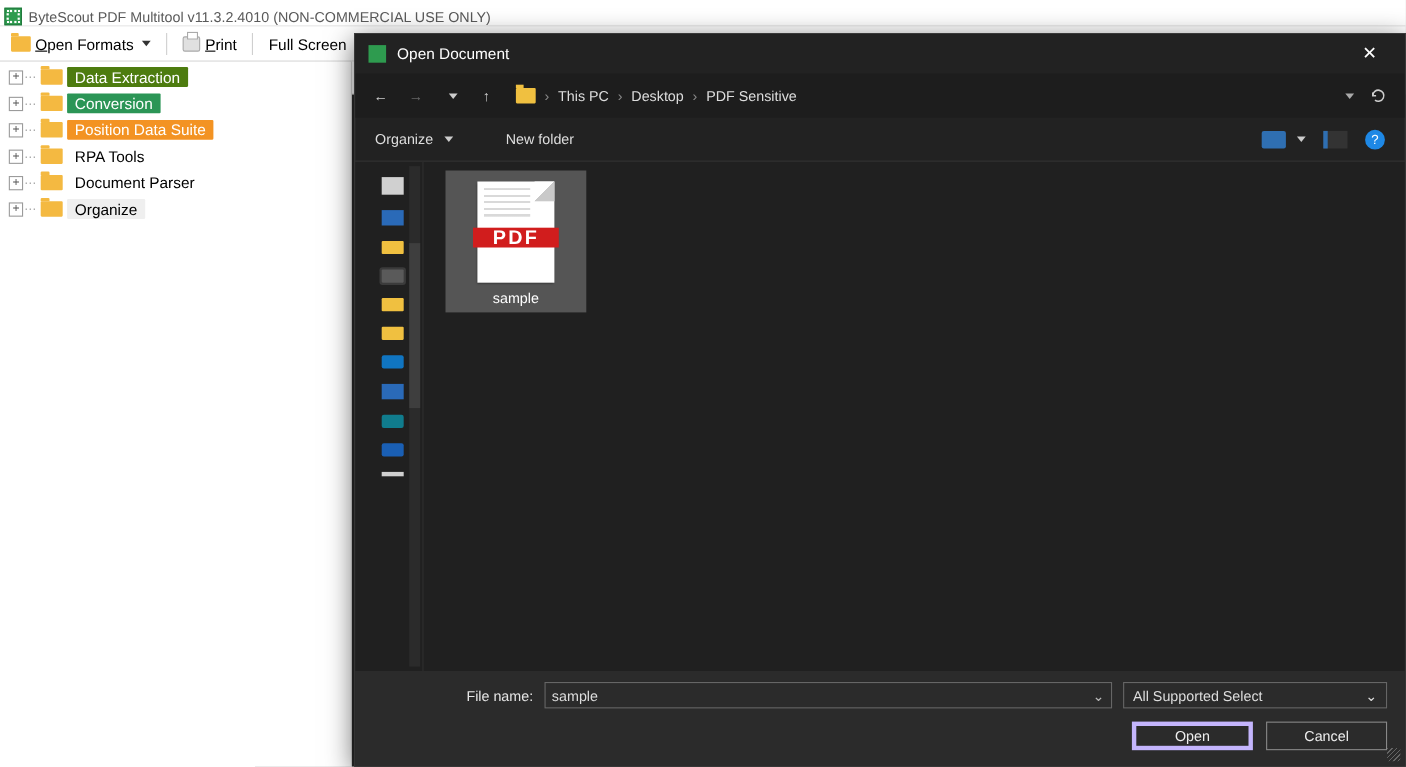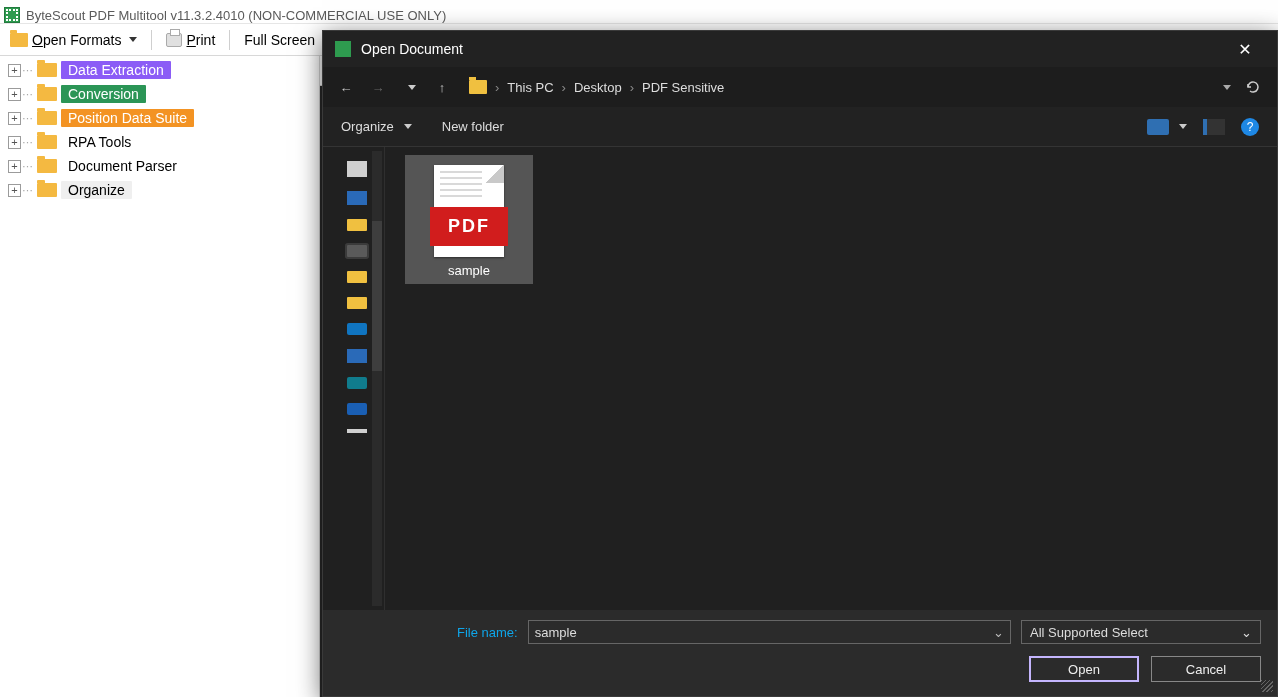--- a/index.html
+++ b/index.html
@@ -25,21 +25,21 @@
 
 
 .body{display:flex;height:calc(697px - 24px - 32px)}
 .sidebar{width:320px;border-right:1px solid #d8d8d8;padding:2px 0;overflow:auto}
 .tree-row{display:flex;align-items:center;gap:4px;padding:0 4px 0 8px;height:24px;cursor:default}
 .tree-row .plus{width:13px;height:13px;border:1px solid #9b9b9b;color:#555;font-size:11px;line-height:11px;text-align:center}
 .tree-row .dots{color:#a8a8a8;font-size:11px;margin-left:-3px}
 .tree-row .folder{width:20px;height:14px;background:#f4b941;border-radius:1px;position:relative}
 .tree-row .folder::before{content:"";position:absolute;left:0;top:-3px;width:8px;height:3px;background:#f4b941;border-radius:1px 1px 0 0}
 .tree-label{padding:1px 7px;font-size:14px;border-radius:1px;color:#000}
-.tree-label.red{background:#8b5cf6;color:#fff}
+.tree-label.red{background:#4d7c0f;color:#fff}
 .tree-label.green{background:#2b9556;color:#fff}
 .tree-label.orange{background:#f39323;color:#fff}
 .tree-label.grey{background:#efefef}
 
 
 .workspace{flex:1;display:flex;flex-direction:column;background:#fff}
 .docbar{height:30px;display:flex;align-items:center;border-bottom:1px solid #d8d8d8;padding:0 6px;gap:4px;color:#444;font-size:13px}
 .docbar .sep{width:1px;height:20px;background:#cfcfcf;margin:0 4px}
 .tb-btn{width:22px;height:22px;display:flex;align-items:center;justify-content:center;color:#777}
 .page-input{width:38px;height:20px;border:1px solid #bfbfbf;text-align:center}
@@ -58,53 +58,53 @@
 .dlg-nav{height:40px;display:flex;align-items:center;padding:0 12px;gap:10px;background:#1d1d1d}
 .dlg-nav .navbtn{width:22px;height:22px;display:flex;align-items:center;justify-content:center;color:#ccc}
 .dlg-nav .addr{flex:1;display:flex;align-items:center;gap:8px;height:30px;margin-left:6px}
 .dlg-nav .addr .chev{color:#888}
 .dlg-nav .addr .foldery{width:18px;height:14px;background:#f0c040;border-radius:1px;position:relative}
 .dlg-nav .addr .foldery::before{content:"";position:absolute;left:0;top:-3px;width:7px;height:3px;background:#f0c040}
 .dlg-nav .refresh{width:24px;height:24px;display:flex;align-items:center;justify-content:center}
 .dlg-nav .search{height:30px;width:255px;border:1px solid #444;display:flex;align-items:center;padding:0 8px;gap:8px;color:#8a8a8a;font-style:normal}
 .dlg-cmd{height:40px;display:flex;align-items:center;padding:0 18px;border-bottom:1px solid #343434}
 .dlg-cmd .org{display:flex;align-items:center;gap:6px}
-.dlg-cmd .newf{margin-left:30px}
+.dlg-cmd .newf{margin-left:48px}
 .dlg-cmd .right{margin-left:auto;display:flex;align-items:center;gap:16px}
 .view-btn{width:22px;height:16px;background:#2f6fb2;border-radius:2px}
 .cols-btn{width:22px;height:16px;background:#333;border-left:4px solid #2f6fb2}
 .help-btn{width:18px;height:18px;border-radius:50%;background:#1e88e5;color:#fff;font-size:12px;display:flex;align-items:center;justify-content:center}
 
 .dlg-body{flex:1;display:flex;overflow:hidden}
 .nav-strip{width:62px;background:#202020;border-right:1px solid #2f2f2f;position:relative}
 .nav-strip .track{position:absolute;right:2px;top:4px;bottom:4px;width:10px;background:#2b2b2b}
 .nav-strip .thumb{position:absolute;right:2px;top:74px;width:10px;height:150px;background:#3e3e3e}
 .nav-strip .mini{width:20px;height:16px;margin:14px 0 0 24px}
 .mini.f{background:#f0c040;height:12px;border-radius:1px}
 .mini.c{background:#1e88e5;height:12px;border-radius:2px}
 .mini.m{background:#2a6ab8;height:14px}
 .mini.s{background:#d0d0d0;height:16px}
 
 .file-area{flex:1;background:#202020;padding:8px 20px;display:flex;flex-wrap:wrap;align-content:flex-start}
 .file-item{width:128px;background:#555;display:flex;flex-direction:column;align-items:center;padding:6px 0}
 .pdf-thumb{width:70px;height:92px;background:#fff;position:relative;margin:4px 0;box-shadow:0 1px 2px rgba(0,0,0,.5)}
 .pdf-thumb::before{content:"";position:absolute;top:0;right:0;width:18px;height:18px;background:linear-gradient(135deg,#fff 48%,#c9c9c9 50%)}
 .pdf-thumb .lines{position:absolute;top:6px;left:6px;right:22px;height:26px;background:repeating-linear-gradient(#d9d9d9,#d9d9d9 2px,transparent 2px,transparent 6px)}
-.pdf-thumb .band{position:absolute;left:-4px;top:42px;right:-4px;height:39px;background:#d11d1d;color:#fff;font-weight:bold;font-size:18px;display:flex;align-items:center;justify-content:center;letter-spacing:2px}
+.pdf-thumb .band{position:absolute;left:-4px;top:42px;right:-4px;height:18px;background:#d11d1d;color:#fff;font-weight:bold;font-size:18px;display:flex;align-items:center;justify-content:center;letter-spacing:2px}
 .file-name{color:#fff;font-size:13px;margin-top:2px}
 
 .dlg-foot{background:#2b2b2b;padding:10px 16px 14px;display:flex;flex-direction:column;gap:12px}
 .fn-row{display:flex;align-items:center;gap:10px}
-.fn-lbl{color:#0ea5e9;white-space:nowrap;margin-left:118px}
+.fn-lbl{color:#e5e5e5;white-space:nowrap;margin-left:85px}
 .fn-input{flex:1;border:1px solid #666;background:#2b2b2b;color:#ddd;height:24px;padding:0 6px;display:flex;align-items:center;justify-content:space-between}
 .fn-input .car{color:#bbb}
 .fmt-sel{width:240px;border:1px solid #666;background:#2b2b2b;height:24px;display:flex;align-items:center;justify-content:space-between;padding:0 8px}
 .btn-row{display:flex;justify-content:flex-end;gap:12px}
 .btn{width:110px;height:26px;border:1px solid #888;color:#eee;display:flex;align-items:center;justify-content:center}
-.btn.primary{border:2px solid #c4b5fd}
+.btn.primary{border:4px solid #c4b5fd}
 .resize-grip{position:absolute;right:4px;bottom:4px;width:12px;height:12px;background:repeating-linear-gradient(135deg,#666,#666 1px,transparent 1px,transparent 3px)}
 </style>
 </head>
 <body>
 
 <div class="titlebar">
   <div class="app-icon"></div>
   <span>ByteScout PDF Multitool v11.3.2.4010 (NON-COMMERCIAL USE ONLY)</span>
 </div>
 

